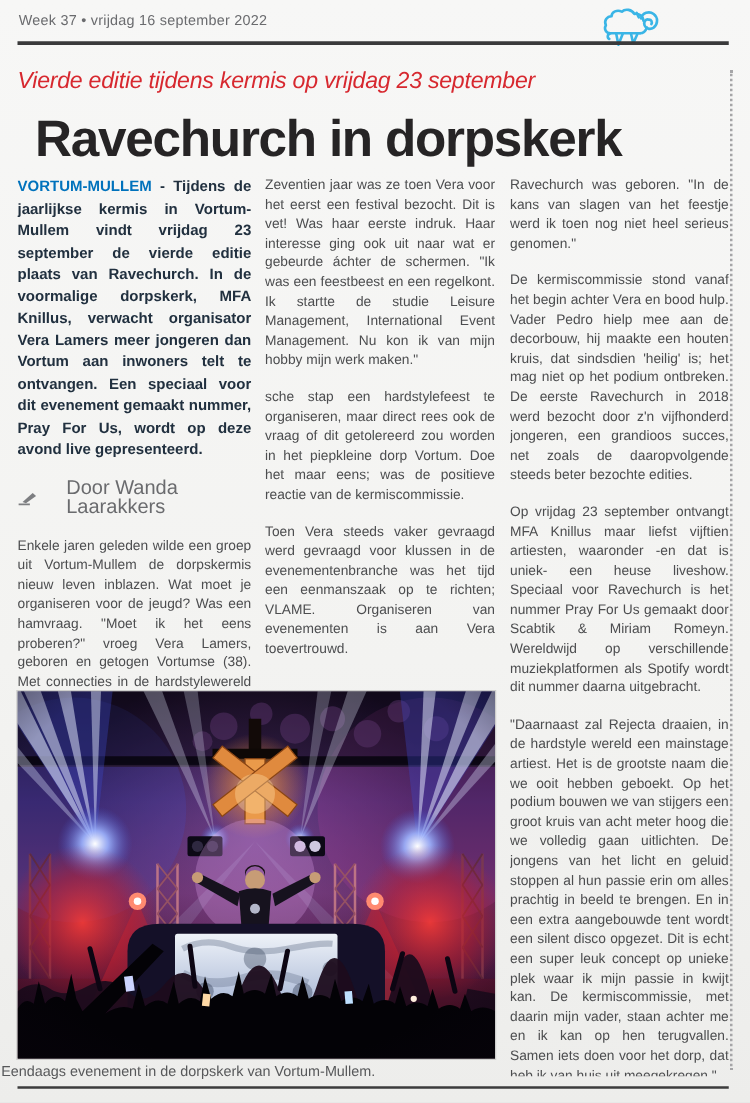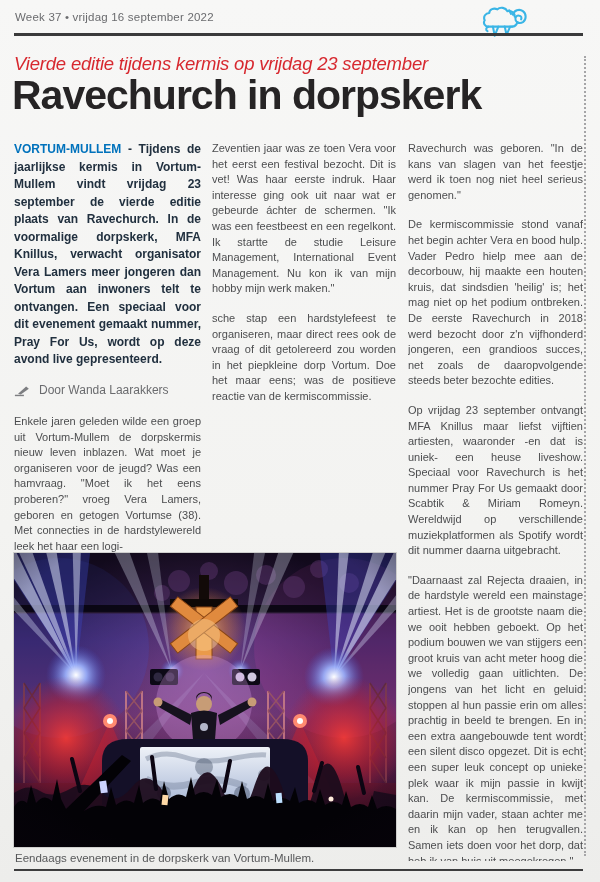--- a/index.html
+++ b/index.html
@@ -8,35 +8,35 @@
     position:relative;width:600px;height:882px;margin:0 auto;
     background:linear-gradient(180deg,#f7f7f6 0%,#f3f3f1 60%,#ededeb 100%);
     font-family:"Liberation Sans","DejaVu Sans",sans-serif;
     overflow:hidden;color:#4c4d4f;padding-left:15px;
   }
   .masthead-date{position:absolute;top:11px;left:15px;font-size:11.5px;color:#6a6b6e;letter-spacing:.2px;}
   .ram{position:absolute;top:3px;left:474px;width:56px;height:40px;}
   .header-rule{position:absolute;top:33px;left:14px;width:569px;height:3px;background:#3a3a3b;}
   .dotted-edge{position:absolute;top:56px;left:584px;height:800px;width:0;border-right:2px dotted #a5a5a7;}
   .kicker{position:absolute;top:53px;left:14px;margin:0;font-size:18.5px;font-style:italic;font-weight:400;color:#d7282f;letter-spacing:-.2px;white-space:nowrap;}
-  .headline{position:absolute;top:72px;left:12px;margin:0;font-size:41px;font-weight:700;color:#262425;letter-spacing:-1px;white-space:nowrap;}
+  .headline{position:absolute;top:72px;left:12px;margin:16px;font-size:41px;font-weight:700;color:#262425;letter-spacing:-1px;white-space:nowrap;}
 
   .col{position:absolute;top:129px;font-size:11px;line-height:15.6px;text-align:justify;overflow:hidden;}
   .col p{margin:12px 0 14px 0;}
   .col1{left:14px;width:187px;height:424px;}
   .col2{left:212px;width:184px;height:424px;}
   .col3{left:408px;width:175px;height:732px;}
   .intro{font-weight:700;color:#21303f;font-size:12px;line-height:17.5px;}
   .lead{color:#0072bc;}
-  .byline{display:flex;align-items:center;gap:7px;color:#6a6b6e;font-size:12px;margin:2px 0 16px 0;text-align:left;}
+  .byline{display:flex;align-items:center;gap:21px;color:#6a6b6e;font-size:16px;margin:2px 0 16px 0;text-align:left;}
   .byline .pen{flex:0 0 auto;}
 
   .photo{position:absolute;left:14px;top:553px;width:382px;height:294px;margin:0;background:#1a0f24;outline:1px solid #cfcfcd;}
   .photo svg{display:block;width:100%;height:100%;}
-  .caption{position:absolute;left:15px;top:852px;font-size:11.5px;color:#57585a;}
+  .caption{position:absolute;left:1px;top:852px;font-size:11.5px;color:#57585a;}
   .bottom-rule{position:absolute;top:869px;left:14px;width:569px;height:2px;background:#3c3c3d;}
 </style>
 </head>
 <body>
 
 <div class="page">
 
   <div class="masthead-date">Week 37 • vrijdag 16 september 2022</div>
 
   <svg class="ram" viewBox="0 0 60 44" fill="none" stroke="#3ab5e6" stroke-width="2.3" stroke-linecap="round" stroke-linejoin="round">
@@ -63,20 +63,21 @@
         <path d="M4.5,10.5 L13.5,2.5 L16.5,5 L7.5,11.5 Z" fill="#7d7e81"></path>
       </svg>
       <span>Door Wanda Laarakkers</span>
     </div>
     <p>Enkele jaren geleden wilde een groep uit Vortum-Mullem de dorpskermis nieuw leven inblazen. Wat moet je organiseren voor de jeugd? Was een hamvraag. "Moet ik het eens proberen?" vroeg Vera Lamers, geboren en getogen Vortumse (38). Met connecties in de hardstylewereld leek het haar een logi-</p>
   </div>
 
   <div class="col col2">
     <p>Zeventien jaar was ze toen Vera voor het eerst een festival bezocht. Dit is vet! Was haar eerste indruk. Haar interesse ging ook uit naar wat er gebeurde áchter de schermen. "Ik was een feestbeest en een regelkont. Ik startte de studie Leisure Management, International Event Management. Nu kon ik van mijn hobby mijn werk maken."</p>
     <p>sche stap een hardstylefeest te organiseren, maar direct rees ook de vraag of dit getolereerd zou worden in het piepkleine dorp Vortum. Doe het maar eens; was de positieve reactie van de kermiscommissie.</p>
+    <p>Toen Vera steeds vaker gevraagd werd gevraagd voor klussen in de evenementenbranche was het tijd een eenmanszaak op te richten; VLAME. Organiseren van evenementen is aan Vera toevertrouwd.</p>
   </div>
 
   <div class="col col3">
     <p>Ravechurch was geboren. "In de kans van slagen van het feestje werd ik toen nog niet heel serieus genomen."</p>
     <p>De kermiscommissie stond vanaf het begin achter Vera en bood hulp. Vader Pedro hielp mee aan de decorbouw, hij maakte een houten kruis, dat sindsdien 'heilig' is; het mag niet op het podium ontbreken. De eerste Ravechurch in 2018 werd bezocht door z'n vijfhonderd jongeren, een grandioos succes, net zoals de daaropvolgende steeds beter bezochte edities.</p>
     <p>Op vrijdag 23 september ontvangt MFA Knillus maar liefst vijftien artiesten, waaronder -en dat is uniek- een heuse liveshow. Speciaal voor Ravechurch is het nummer Pray For Us gemaakt door Scabtik &amp; Miriam Romeyn. Wereldwijd op verschillende muziekplatformen als Spotify wordt dit nummer daarna uitgebracht.</p>
     <p>"Daarnaast zal Rejecta draaien, in de hardstyle wereld een mainstage artiest. Het is de grootste naam die we ooit hebben geboekt. Op het podium bouwen we van stijgers een groot kruis van acht meter hoog die we volledig gaan uitlichten. De jongens van het licht en geluid stoppen al hun passie erin om alles prachtig in beeld te brengen. En in een extra aangebouwde tent wordt een silent disco opgezet. Dit is echt een super leuk concept op unieke plek waar ik mijn passie in kwijt kan. De kermiscommissie, met daarin mijn vader, staan achter me en ik kan op hen terugvallen. Samen iets doen voor het dorp, dat heb ik van huis uit meegekregen."</p>
 
   </div>
 

